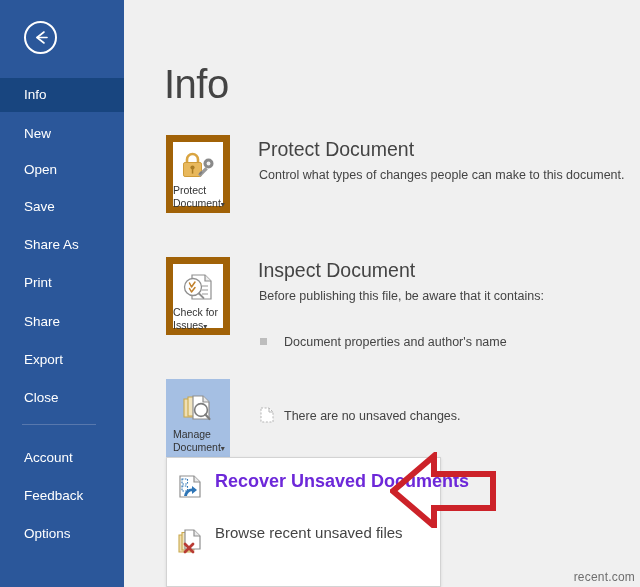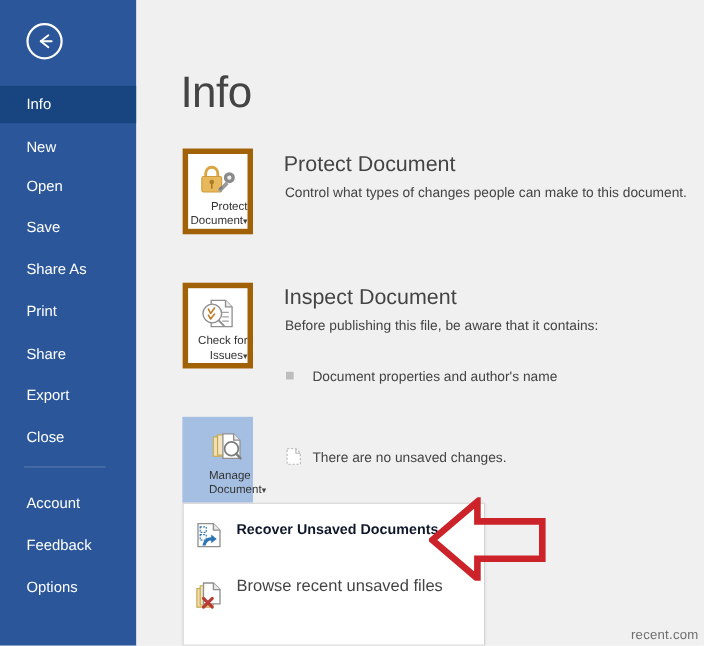--- a/index.html
+++ b/index.html
@@ -62,28 +62,27 @@
     left: 40px; top: 62px;
     font-size: 40px;
     font-weight: 300;
     color: #444444;
     letter-spacing: -0.5px;
   }
   .big-tile {
     position: absolute;
     width: 64px; height: 78px;
     background: #ffffff;
-    border: 5px solid #a16207;
-    text-align: right;
+    border: 7px solid #a16207;
+    text-align: left;
     cursor: pointer;
   }
   .big-tile.active {
     background: #a5bfe3;
     border-color: #a5bfe3;
-    padding-left: 19px;
   }
   .tile-icon {
     height: 40px;
     display: flex;
     align-items: center;
     justify-content: center;
     padding-top: 6px;
   }
   .tile-label {
     font-size: 10.5px;
@@ -139,23 +138,23 @@
     display: flex;
   }
   .menu-ico {
     width: 48px;
     padding-left: 10px;
     padding-top: 8px;
     flex: 0 0 48px;
   }
   .menu-txt { padding-top: 7px; }
   .menu-title {
-    font-size: 13px;
+    font-size: 18px;
     font-weight: bold;
-    color: #0f172a;
+    color: #6d28d9;
     white-space: nowrap;
     line-height: 16px;
   }
   .menu-sub {
     font-size: 15px;
     color: #444444;
     line-height: 15px;
     margin-top: 36px;
   }
 

